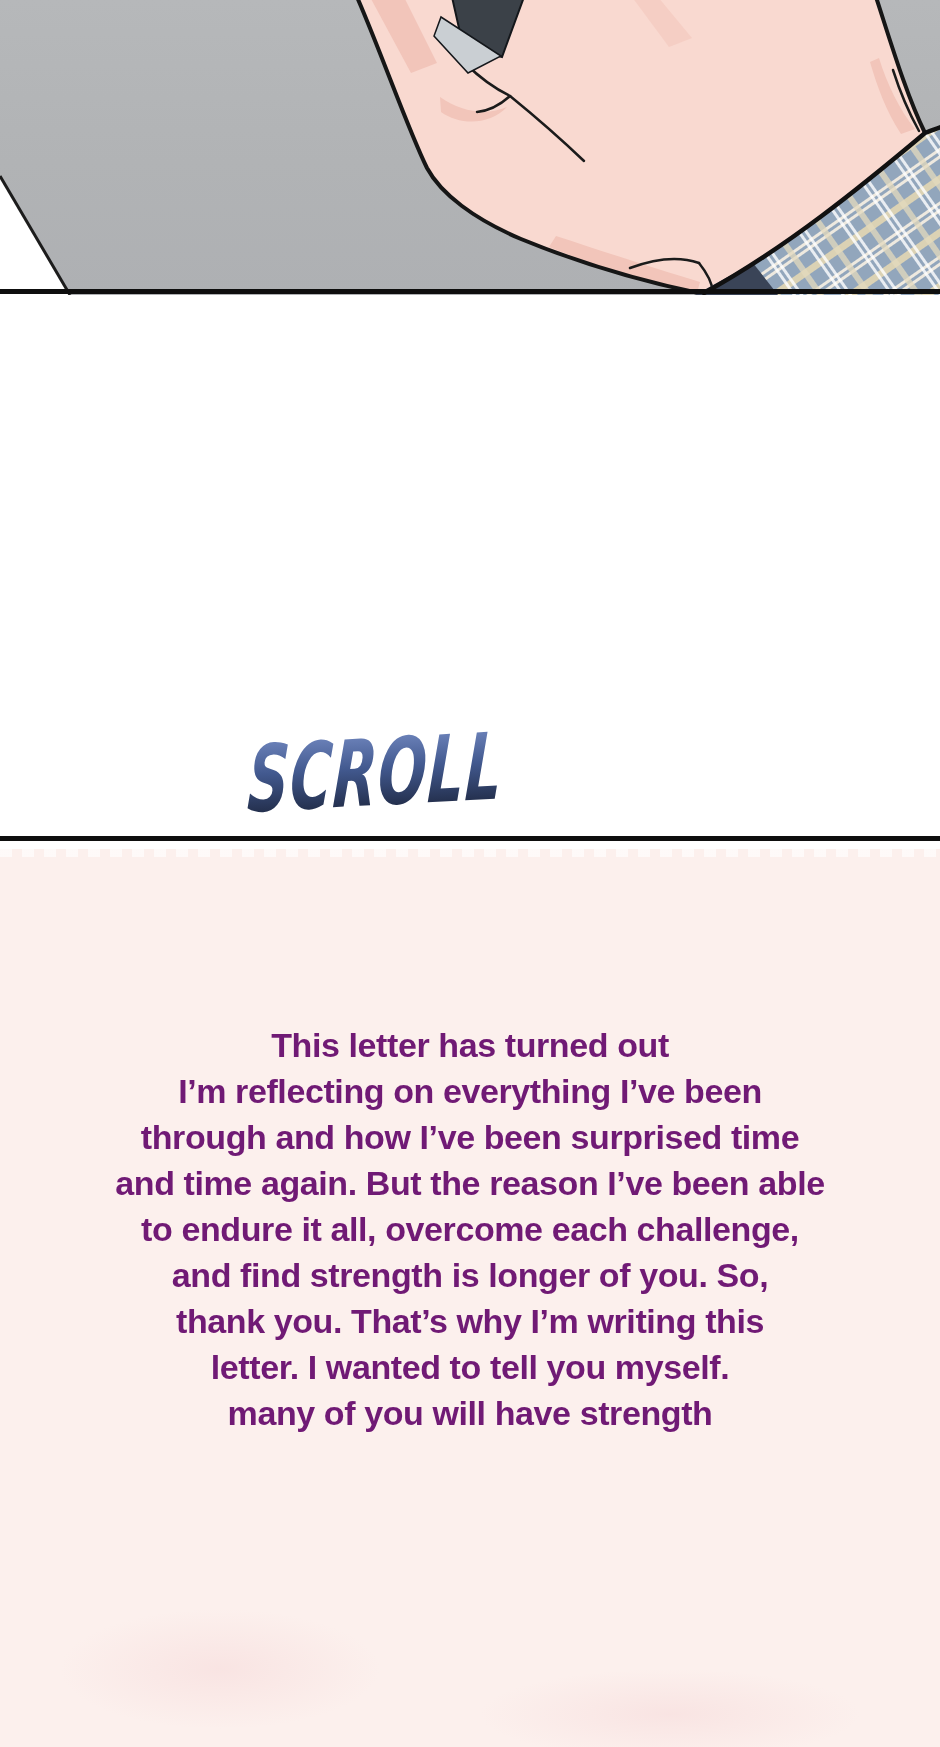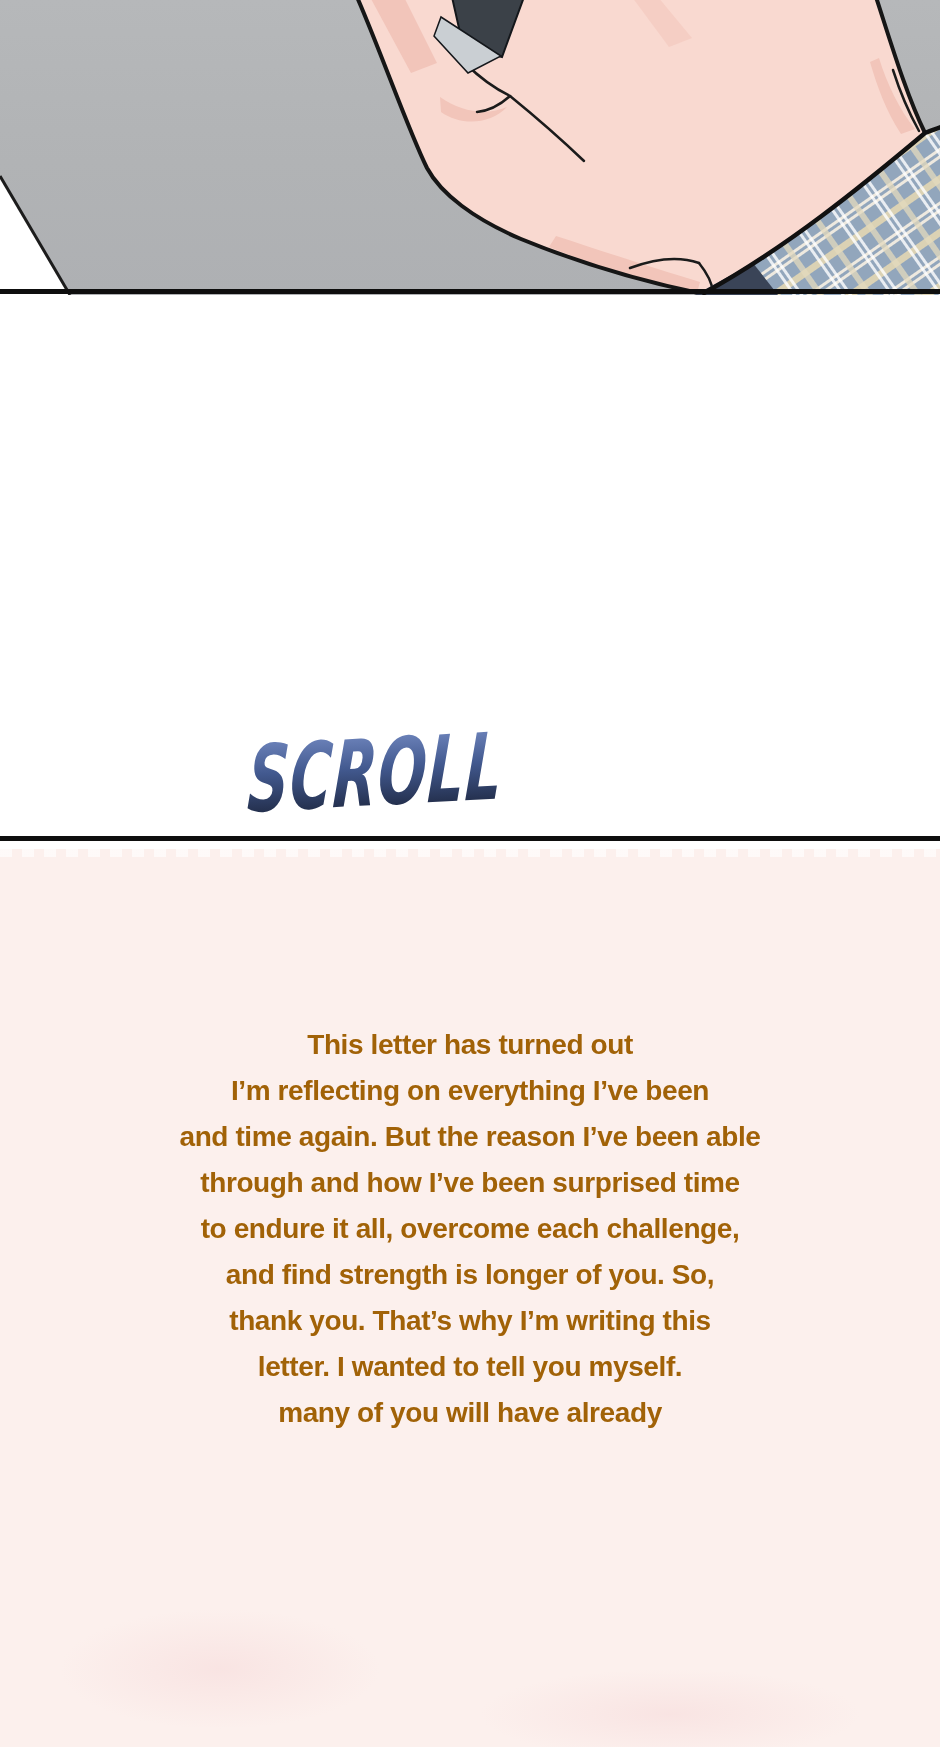--- a/index.html
+++ b/index.html
@@ -38,25 +38,25 @@
       rgba(255,255,255,0) 12px, rgba(255,255,255,0) 22px);
   }
   .blotch{
     position:absolute;border-radius:50%;
     background:radial-gradient(closest-side, rgba(246,218,218,0.55), rgba(246,218,218,0));
   }
   .blotch.b1{left:60px;top:760px;width:320px;height:120px;}
   .blotch.b2{left:480px;top:820px;width:380px;height:90px;}
   .letter-line{
     text-align:center;
-    font-size:28px;
+    font-size:34px;
     line-height:46px;
     font-weight:bold;
     letter-spacing:-0.4px;
-    color:#a16207;
+    color:#701a75;
     white-space:nowrap;
   }
 </style>
 </head>
 <body>
 
 <div class="page">
 
   <svg class="art-panel" width="940" height="295" viewBox="0 0 940 295">
     <defs>
@@ -137,22 +137,22 @@
   </svg>
 
   <div class="divider bottom"></div>
 
   <div class="letter-panel">
     <div class="perforation"></div>
     <div class="blotch b1"></div>
     <div class="blotch b2"></div>
     <div class="letter-line">This letter has turned out</div>
     <div class="letter-line">I’m reflecting on everything I’ve been</div>
+    <div class="letter-line">through and how I’ve been surprised time</div>
     <div class="letter-line">and time again. But the reason I’ve been able</div>
-    <div class="letter-line">through and how I’ve been surprised time</div>
     <div class="letter-line">to endure it all, overcome each challenge,</div>
     <div class="letter-line">and find strength is longer of you. So,</div>
     <div class="letter-line">thank you. That’s why I’m writing this</div>
     <div class="letter-line">letter. I wanted to tell you myself.</div>
-    <div class="letter-line">many of you will have already</div>
+    <div class="letter-line">many of you will have strength</div>
   </div>
 
 </div>
 
 </body></html>

